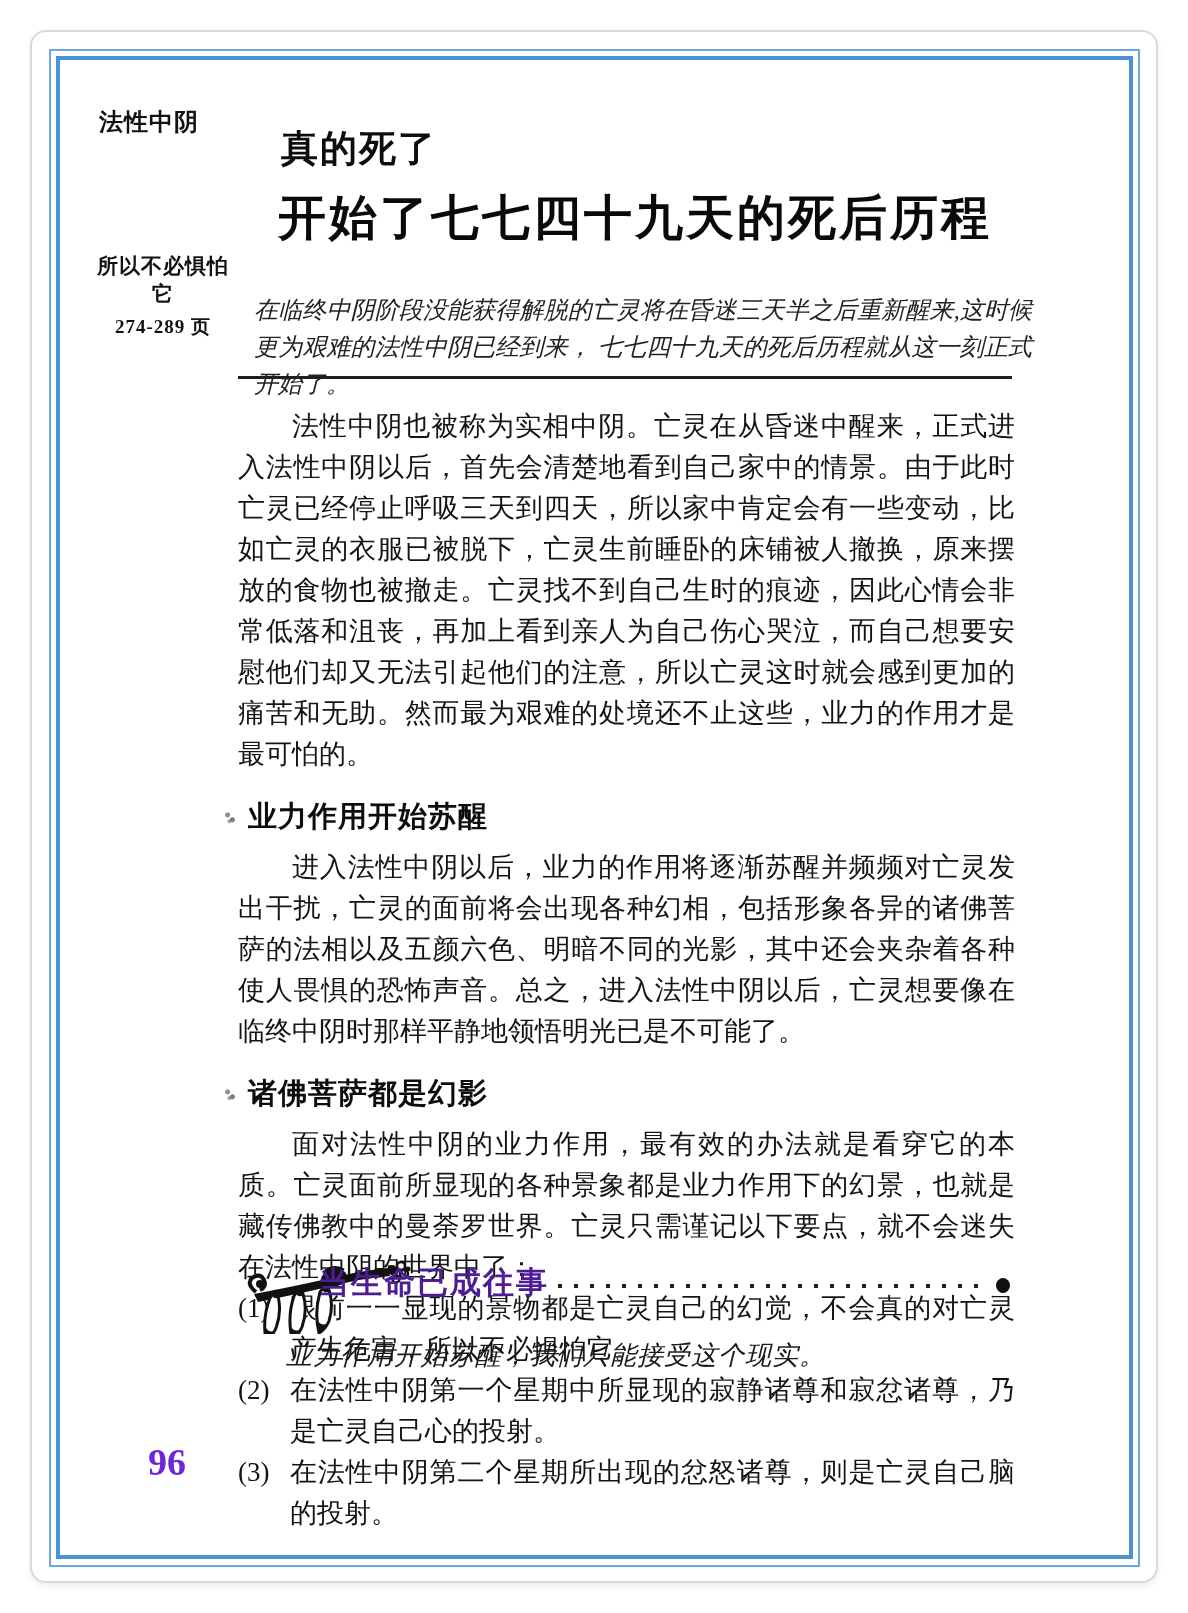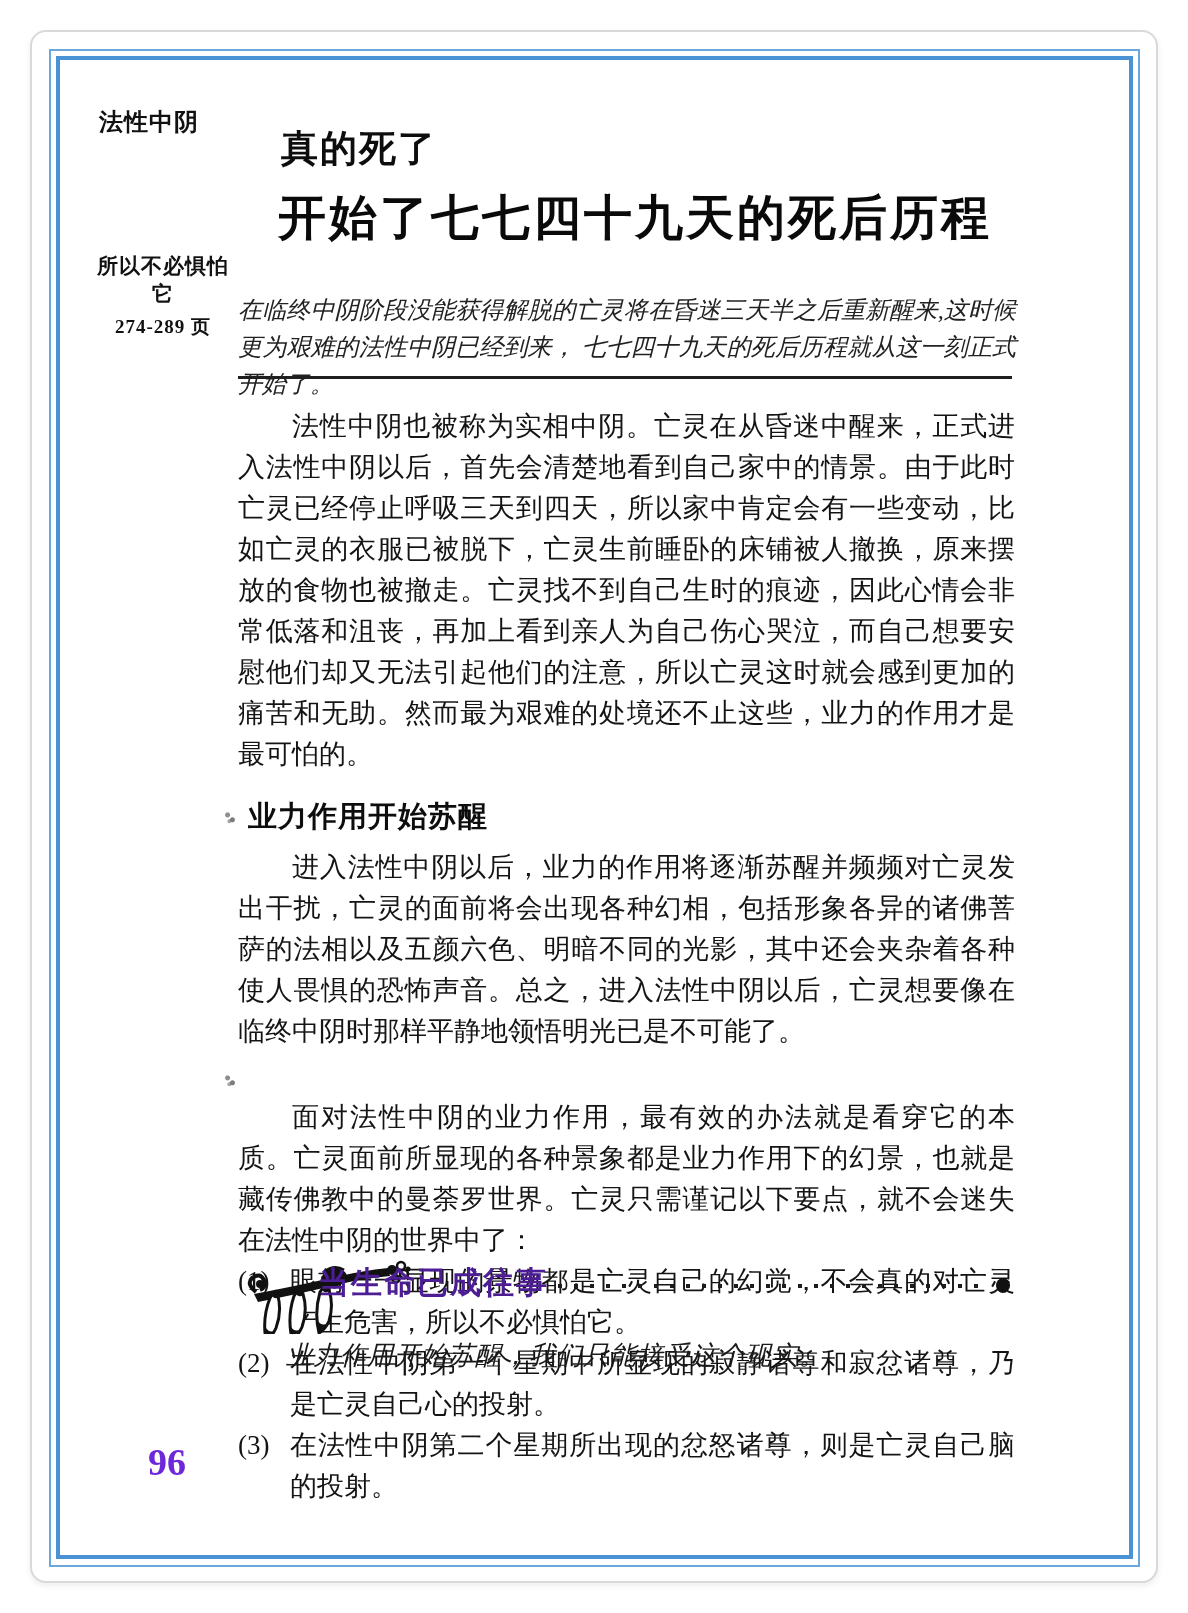--- a/index.html
+++ b/index.html
@@ -50,21 +50,21 @@
     text-align:center;color:#111;
   }
   .sidebar-note .l1{
     font-family:"Liberation Sans","DejaVu Sans",sans-serif;
     font-weight:bold;font-size:21px;letter-spacing:1px;
   }
   .sidebar-note .l2{
     font-size:19px;font-weight:bold;margin-top:6px;letter-spacing:1px;
   }
   .intro{
-    position:absolute;left:238px;top:292px;width:778px;
+    position:absolute;left:254px;top:292px;width:778px;
     font-style:italic;font-size:24px;line-height:37px;
     color:#222;text-align:justify;
   }
   .divider{
     position:absolute;left:238px;top:376px;width:774px;height:3px;
     background:#1f1f1f;
   }
 
   .content{
     position:absolute;left:238px;top:406px;width:777px;
@@ -140,20 +140,21 @@
   <p>法性中阴也被称为实相中阴。亡灵在从昏迷中醒来，正式进入法性中阴以后，首先会清楚地看到自己家中的情景。由于此时亡灵已经停止呼吸三天到四天，所以家中肯定会有一些变动，比如亡灵的衣服已被脱下，亡灵生前睡卧的床铺被人撤换，原来摆放的食物也被撤走。亡灵找不到自己生时的痕迹，因此心情会非常低落和沮丧，再加上看到亲人为自己伤心哭泣，而自己想要安慰他们却又无法引起他们的注意，所以亡灵这时就会感到更加的痛苦和无助。然而最为艰难的处境还不止这些，业力的作用才是最可怕的。</p>
 
   <div class="sec-heading">
     <span class="sec-mark"></span>
     <span>业力作用开始苏醒</span>
   </div>
   <p>进入法性中阴以后，业力的作用将逐渐苏醒并频频对亡灵发出干扰，亡灵的面前将会出现各种幻相，包括形象各异的诸佛菩萨的法相以及五颜六色、明暗不同的光影，其中还会夹杂着各种使人畏惧的恐怖声音。总之，进入法性中阴以后，亡灵想要像在临终中阴时那样平静地领悟明光已是不可能了。</p>
 
   <div class="sec-heading">
     <span class="sec-mark"></span>
+    <span>诸佛菩萨都是幻影</span>
   </div>
   <p>面对法性中阴的业力作用，最有效的办法就是看穿它的本质。亡灵面前所显现的各种景象都是业力作用下的幻景，也就是藏传佛教中的曼荼罗世界。亡灵只需谨记以下要点，就不会迷失在法性中阴的世界中了：</p>
 
   <div class="numlist">
     <div class="row">
       <span class="marker">(1)</span>
       <span class="txt">眼前一一显现的景物都是亡灵自己的幻觉，不会真的对亡灵产生危害，所以不必惧怕它。</span>
     </div>
     <div class="row">
       <span class="marker">(2)</span>

